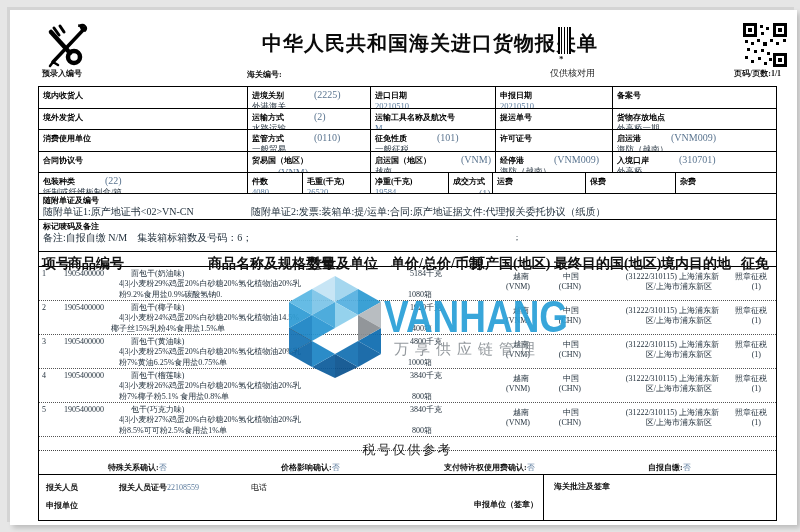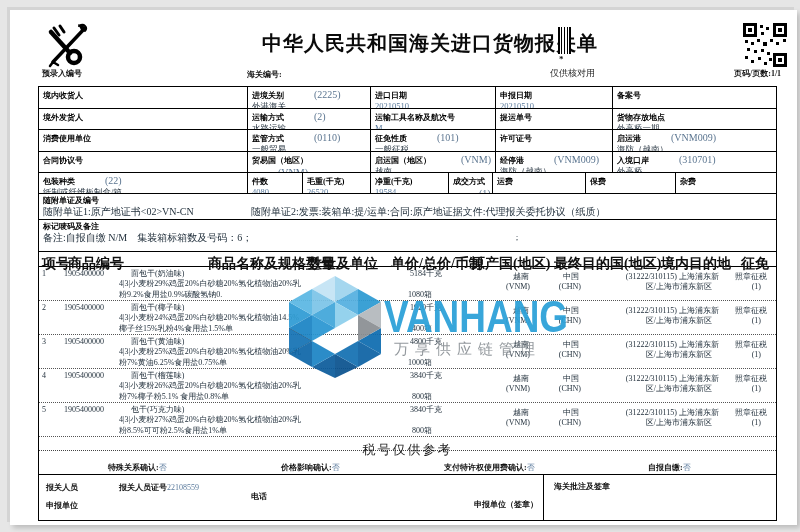--- a/index.html
+++ b/index.html
@@ -218,21 +218,21 @@
         <span class="m2" style="right:64px">区/上海市浦东新区</span>
         <span class="m1" style="right:9px">照章征税</span>
         <span class="m2" style="right:15px">(1)</span>
       </div>
 
       <div class="irow">
         <span class="l1" style="left:3px">2</span>
         <span class="l1" style="left:25px">1905400000</span>
         <span class="l1" style="left:92px">面包干(椰子味)</span>
         <span class="l2" style="left:80px">4|3|小麦粉24%鸡蛋20%白砂糖20%氢化植物油14.5%</span>
-        <span class="l3" style="left:80px">椰子丝15%乳粉4%食用盐1.5%单</span>
+        <span class="l3" style="left:72px">椰子丝15%乳粉4%食用盐1.5%单</span>
         <span class="l1" style="right:334px">1920千克</span>
         <span class="l3" style="right:344px">400箱</span>
         <span class="m1" style="right:247px">越南</span>
         <span class="m2" style="right:246px">(VNM)</span>
         <span class="m1" style="right:197px">中国</span>
         <span class="m2" style="right:195px">(CHN)</span>
         <span class="m1" style="right:57px">(31222/310115) 上海浦东新</span>
         <span class="m2" style="right:64px">区/上海市浦东新区</span>
         <span class="m1" style="right:9px">照章征税</span>
         <span class="m2" style="right:15px">(1)</span>
@@ -303,21 +303,21 @@
       <span style="left:69px"><b>特殊关系确认:</b><i>否</i></span>
       <span style="left:242px"><b>价格影响确认:</b><i>否</i></span>
       <span style="left:405px"><b>支付特许权使用费确认:</b><i>否</i></span>
       <span style="left:609px"><b>自报自缴:</b><i>否</i></span>
     </div>
 
     <div class="footer">
       <div class="fleft">
         <span style="left:7px;top:7px;font-weight:bold">报关人员</span>
         <span style="left:80px;top:7px"><b>报关人员证号</b><i style="font-style:normal;color:#5a7a9c">22108559</i></span>
-        <span style="left:212px;top:16px;font-weight:bold">电话</span>
+        <span style="left:212px;top:7px;font-weight:normal">电话</span>
         <span style="left:7px;top:25px;font-weight:bold">申报单位</span>
         <span style="right:5px;top:24px;font-weight:bold">申报单位（签章）</span>
       </div>
       <div class="fright">
         <span>海关批注及签章</span>
       </div>
     </div>
   </div>
 
   <div class="wm">

